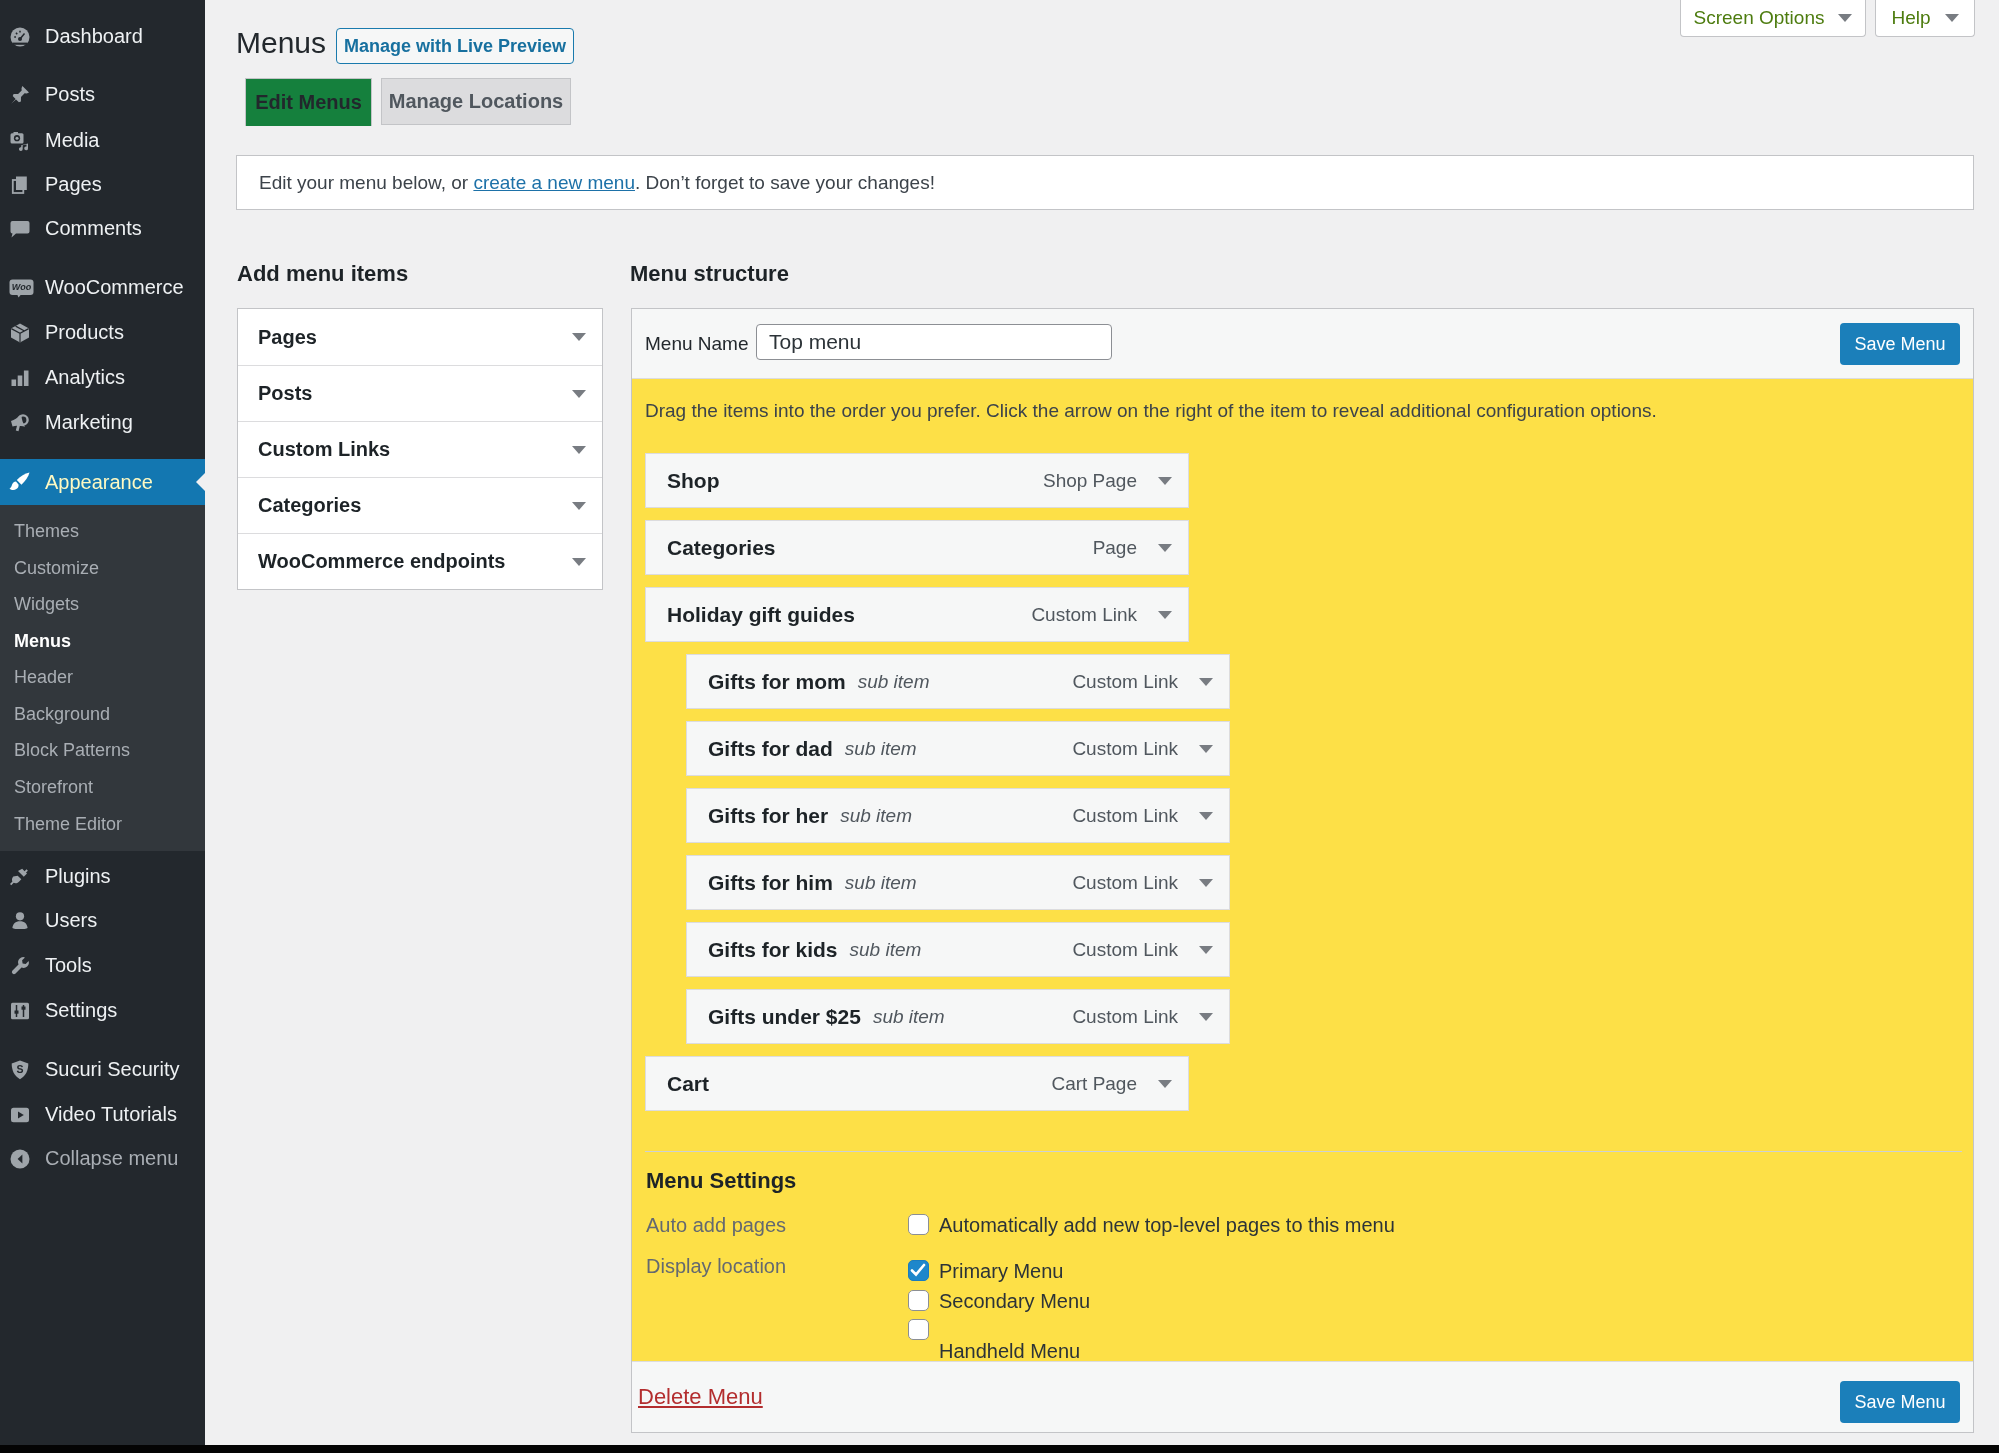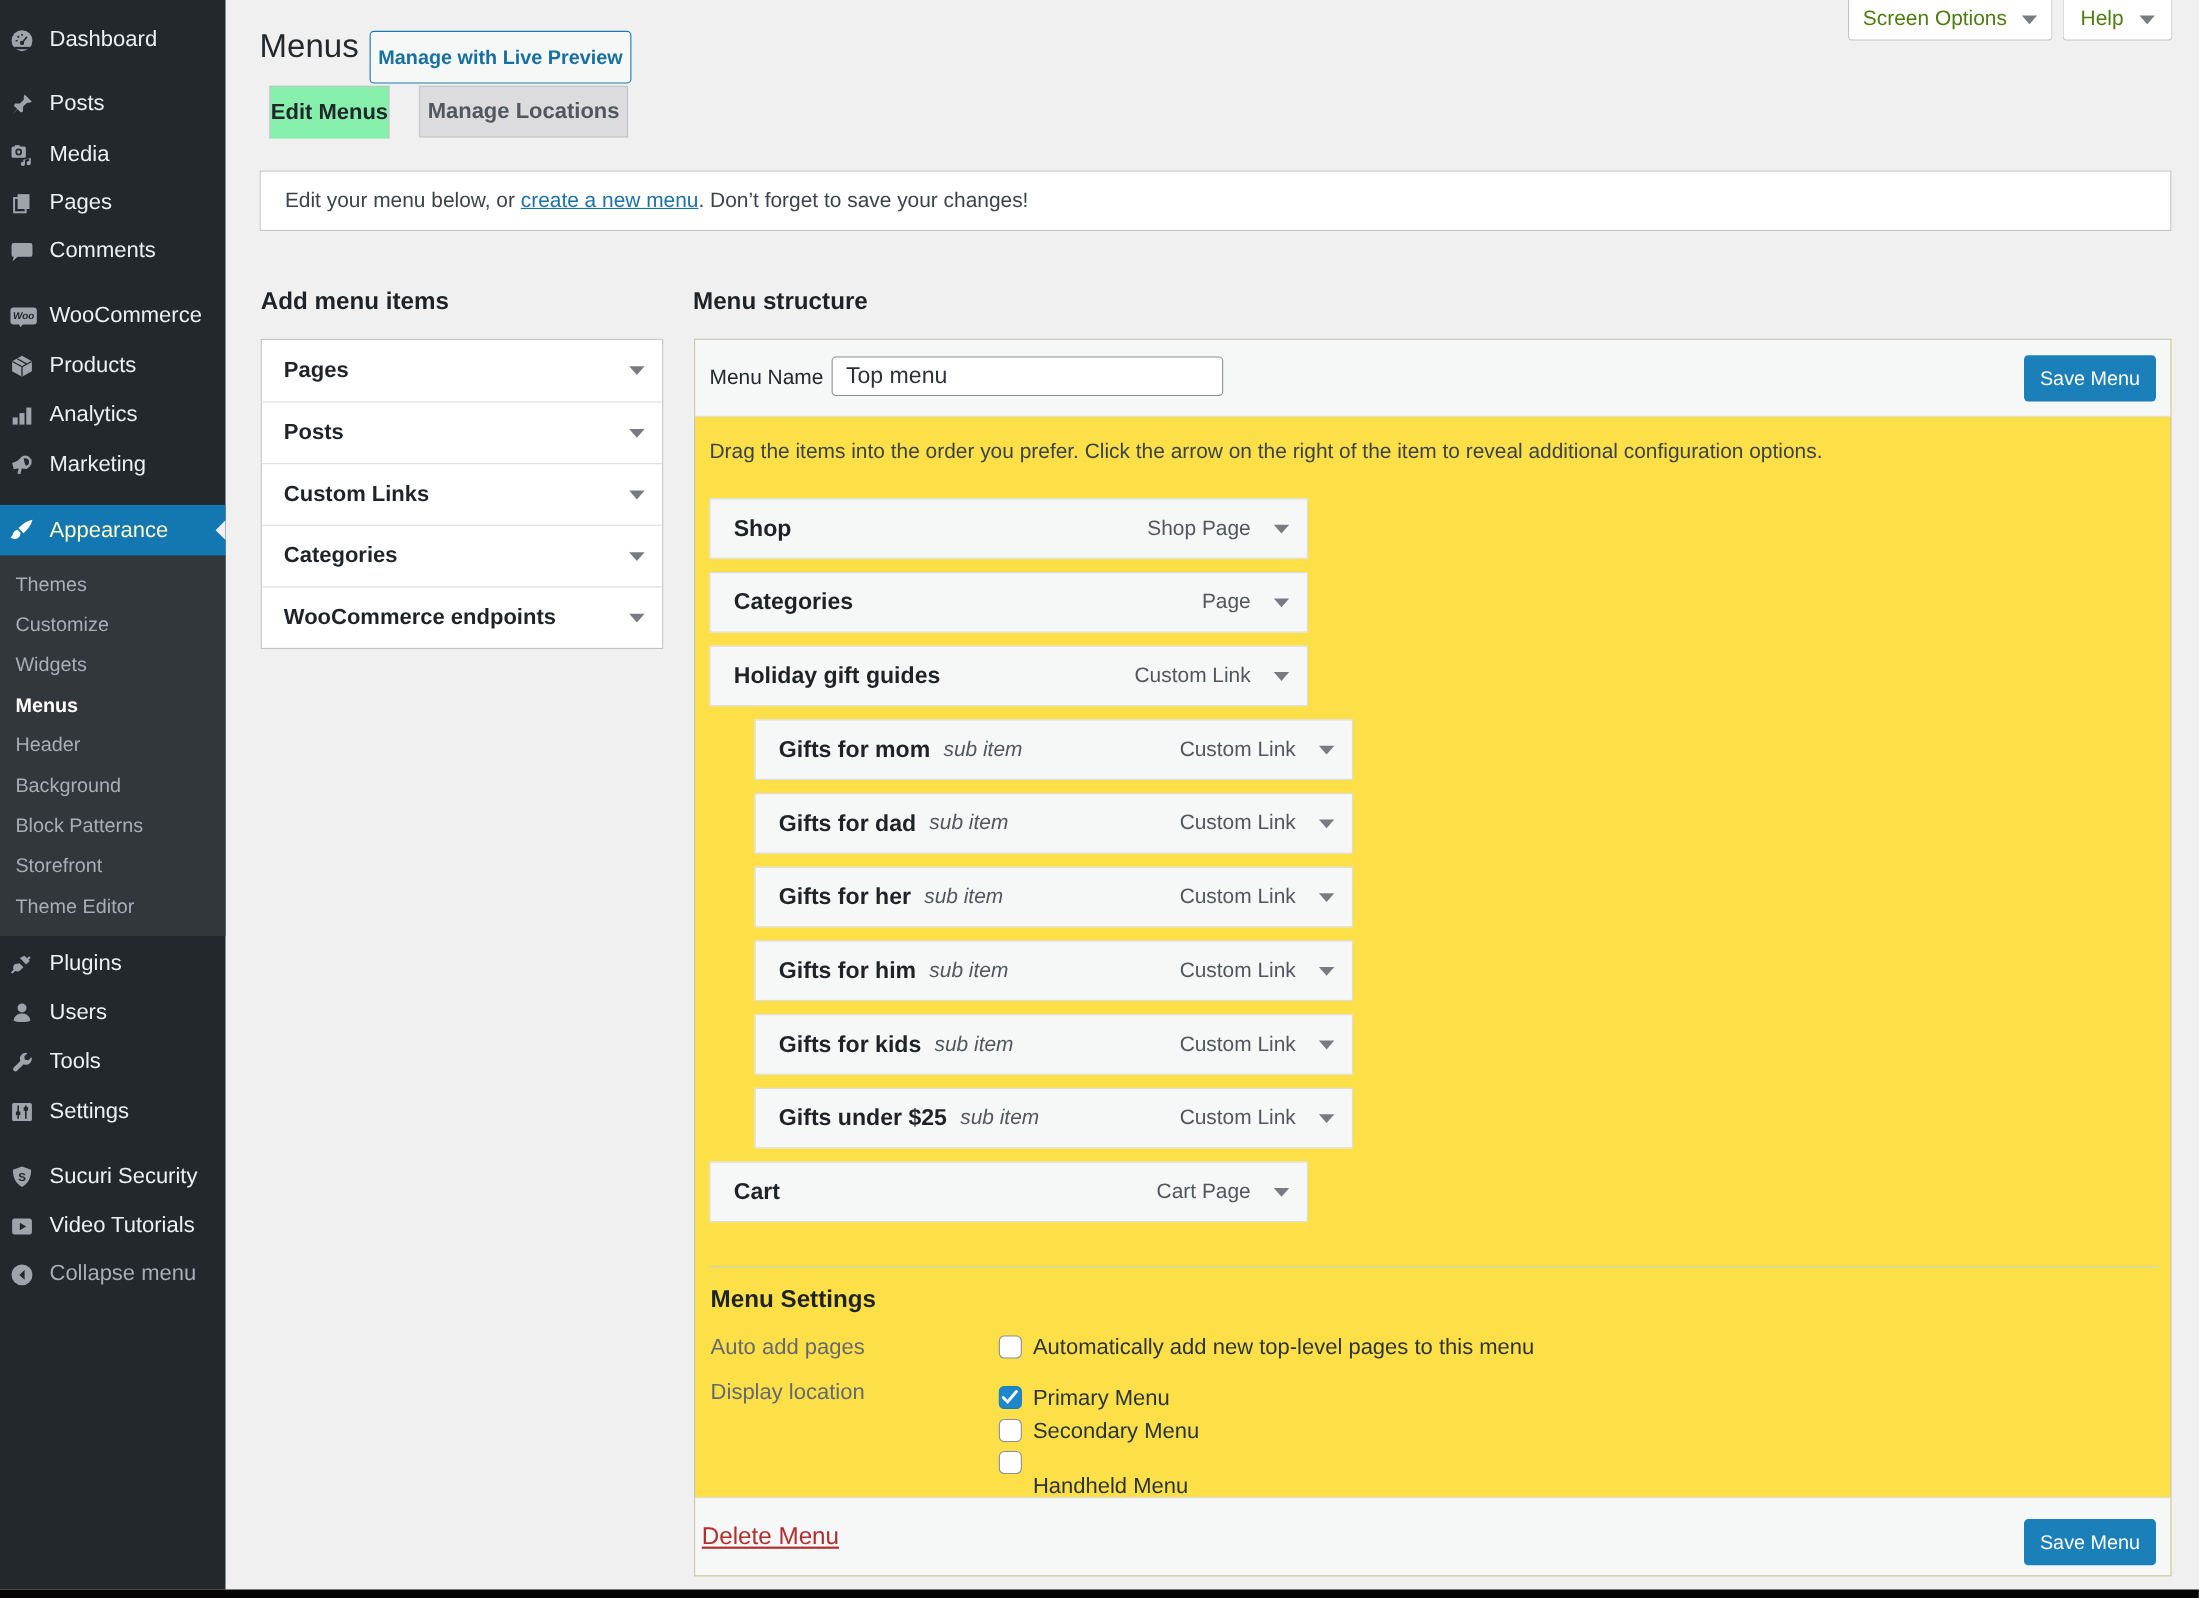--- a/index.html
+++ b/index.html
@@ -17,23 +17,23 @@
   #app-band .ic { width:22px; height:22px; margin-left:9px; flex:0 0 22px; }
   #app-band .tx { margin-left:14px; }
   #app-arrow { position:absolute; left:196px; top:473px; width:0; height:0; border-top:9px solid transparent; border-bottom:9px solid transparent; border-right:9px solid #f0f0f1; }
   #blackbar { position:absolute; left:0; top:1445px; width:1999px; height:8px; background:#040404; }
 
   
   .smeta { position:absolute; top:0; background:#fff; border:1px solid #c3c4c7; border-top:none; border-radius:0 0 4px 4px; height:37px; display:flex; align-items:center; justify-content:center; color:#4d7c0f; font-size:19px; }
   .smeta .tri { margin-left:14px; }
   .tri { width:0; height:0; border-left:7px solid transparent; border-right:7px solid transparent; border-top:8px solid #787c82; display:inline-block; }
   h1 { position:absolute; left:236px; top:26px; font-size:30px; font-weight:400; color:#23282d; }
-  #livebtn { position:absolute; left:336px; top:28px; width:238px; height:48px; border:1px solid #1a7aad; border-radius:4px; background:#f6f7f7; color:#17709f; font-size:18px; font-weight:700; display:flex; align-items:center; justify-content:center; }
+  #livebtn { position:absolute; left:336px; top:28px; width:238px; height:36px; border:1px solid #1a7aad; border-radius:4px; background:#f6f7f7; color:#17709f; font-size:18px; font-weight:700; display:flex; align-items:center; justify-content:center; }
   .tab { position:absolute; top:78px; height:47px; border:1px solid #c3c4c7; font-size:20px; font-weight:700; display:flex; align-items:center; justify-content:center; }
-  #tab1 { left:245px; width:109px; background:#86efac; border-bottom:none; color:#22272c; height:48px; }
+  #tab1 { left:245px; width:127px; background:#15803d; border-bottom:none; color:#22272c; height:48px; }
   #tab2 { left:381px; width:190px; background:#dcdcde; color:#50575e; }
   #notice { position:absolute; left:236px; top:155px; width:1738px; height:55px; background:#fff; border:1px solid #c3c4c7; display:flex; align-items:center; padding-left:22px; font-size:19px; color:#3c434a; }
   a.bluelink { color:#1d71a8; }
 
   .h2 { position:absolute; font-size:22px; font-weight:700; color:#1d2327; }
 
   
   #accordion { position:absolute; left:237px; top:308px; width:366px; background:#fff; border:1px solid #c3c4c7; }
   .acc-row { height:56px; border-top:1px solid #dcdcde; display:flex; align-items:center; padding:0 16px 0 20px; font-size:20px; font-weight:700; color:#1d2327; }
   .acc-row:first-child { border-top:none; }

